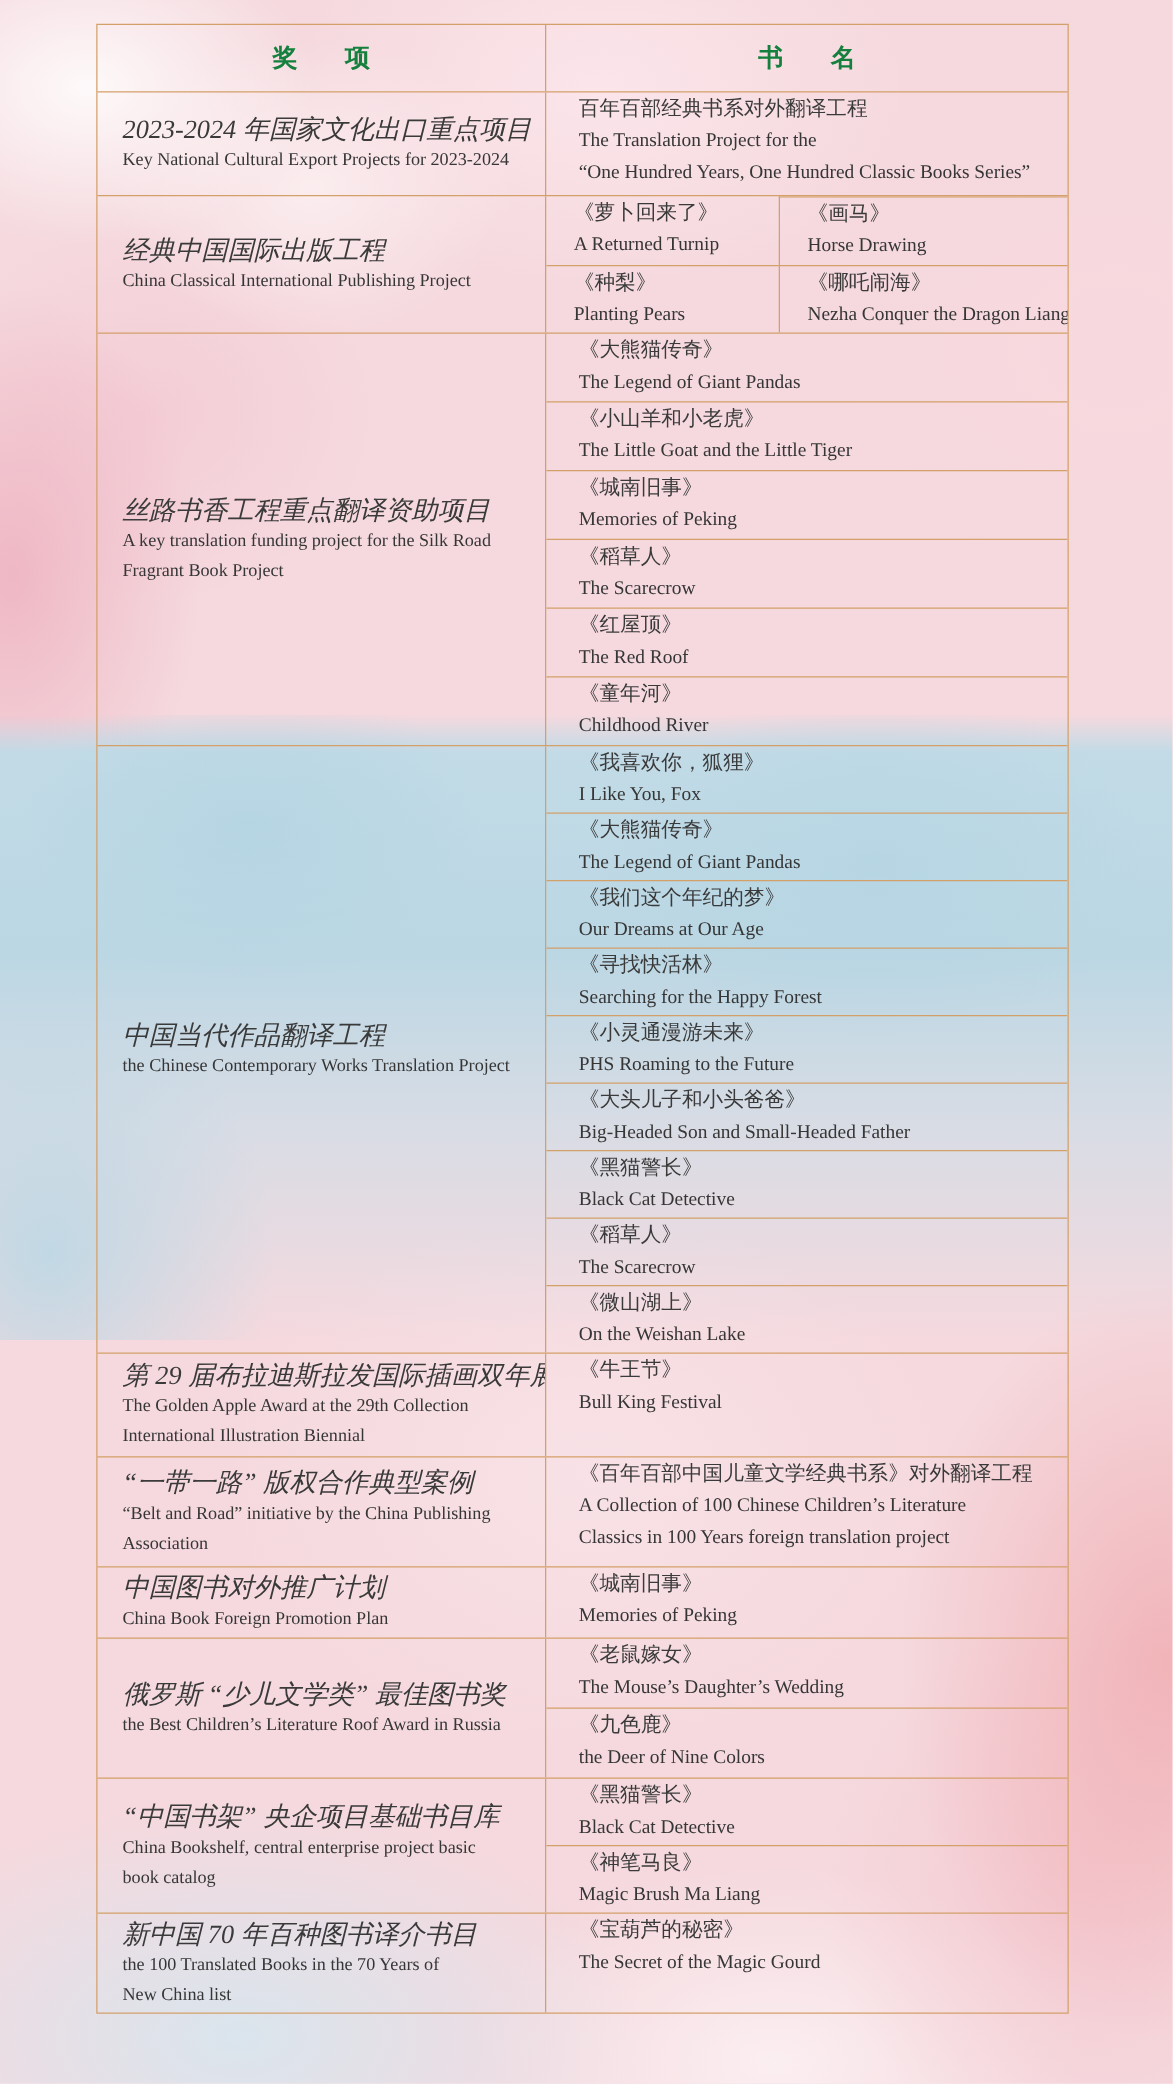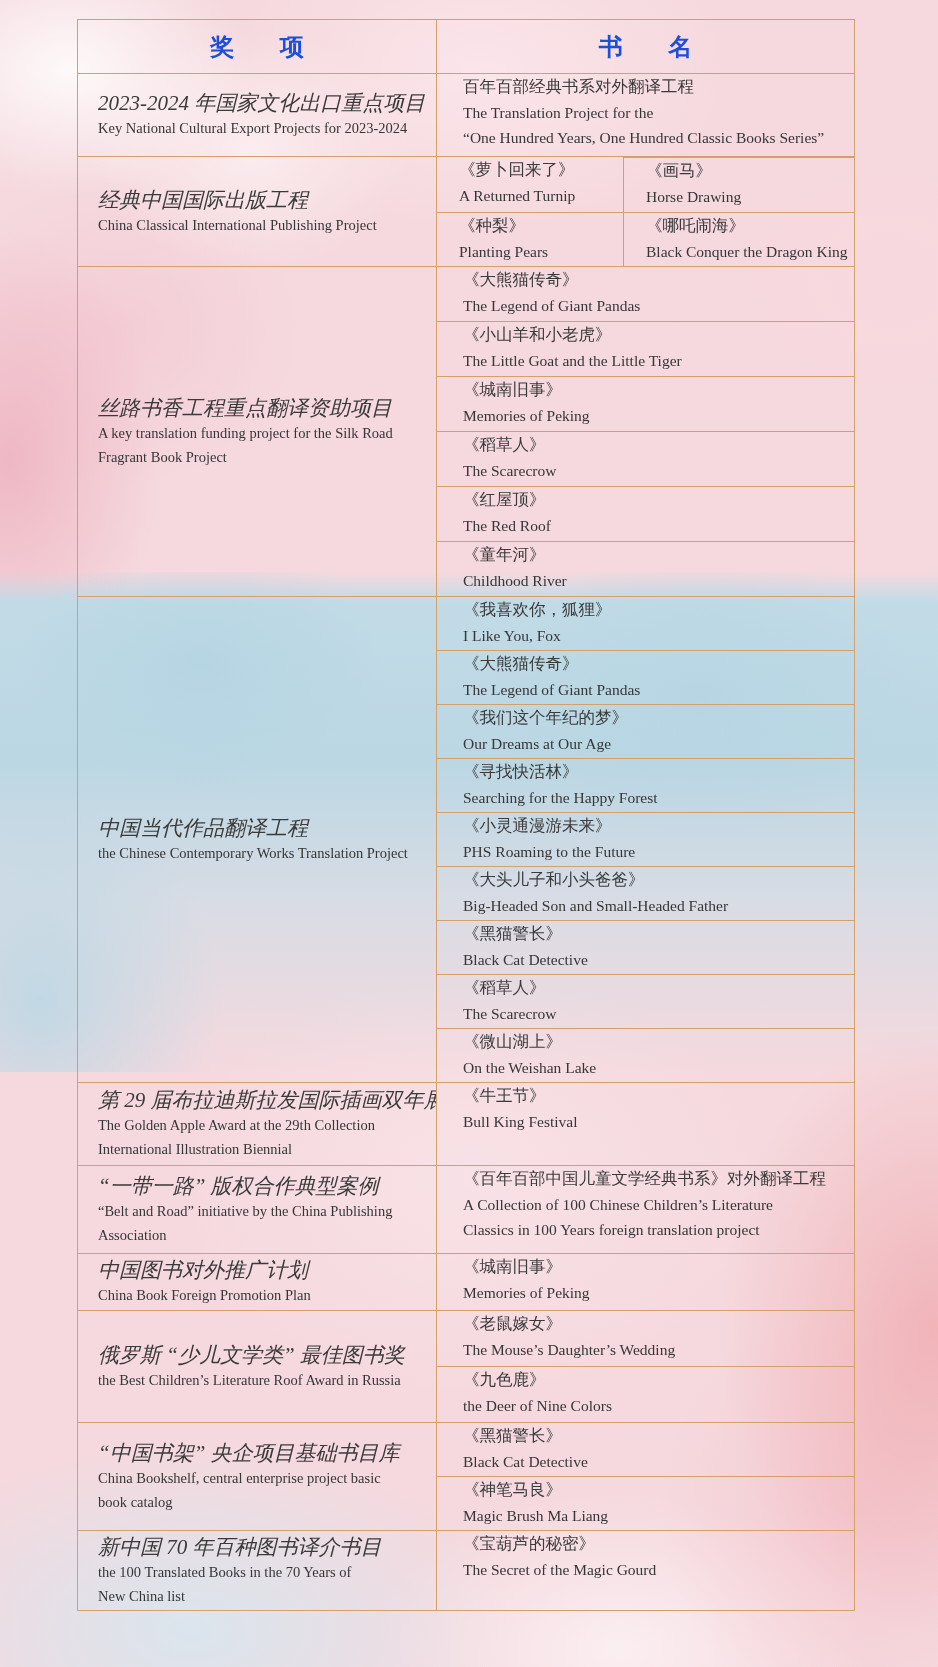--- a/index.html
+++ b/index.html
@@ -50,21 +50,21 @@
   .grid2 .book{padding-left:22px;}
   .gb-r{border-left:1px solid #d3a06a;}
   .gb-b{border-top:1px solid #d3a06a;}
 
   .zh{font-size:16.5px;line-height:26px;color:#3a3a3a;white-space:nowrap;}
   .en{font-size:15.5px;line-height:25px;color:#363636;white-space:nowrap;}
   .award .zh{font-size:21px;font-style:italic;}
   .award .en{font-size:14.5px;line-height:24px;}
 
   .hdr{height:53px;display:flex;align-items:center;justify-content:center;
-       font-weight:bold;font-size:24px;color:#1d4ed8;
+       font-weight:bold;font-size:20px;color:#15803d;
        letter-spacing:1.9em;padding-left:1.9em;}
   .hdr.award{padding-right:0;flex-direction:row;}
 </style>
 </head>
 <body>
 
 <div class="canvas">
   <div class="band"></div>
 
   <div class="tbl">
@@ -101,21 +101,21 @@
         <div class="book gb-r">
           <div class="zh">《画马》</div>
           <div class="en">Horse Drawing</div>
         </div>
         <div class="book gb-b">
           <div class="zh">《种梨》</div>
           <div class="en">Planting Pears</div>
         </div>
         <div class="book gb-r gb-b">
           <div class="zh">《哪吒闹海》</div>
-          <div class="en">Black Conquer the Dragon King</div>
+          <div class="en">Nezha Conquer the Dragon Liang</div>
         </div>
       </div>
     </div>
 
     <div class="row" style="height:330px">
       <div class="cell award">
         <div class="zh">丝路书香工程重点翻译资助项目</div>
         <div class="en">A key translation funding project for the Silk Road</div>
         <div class="en">Fragrant Book Project</div>
       </div>

